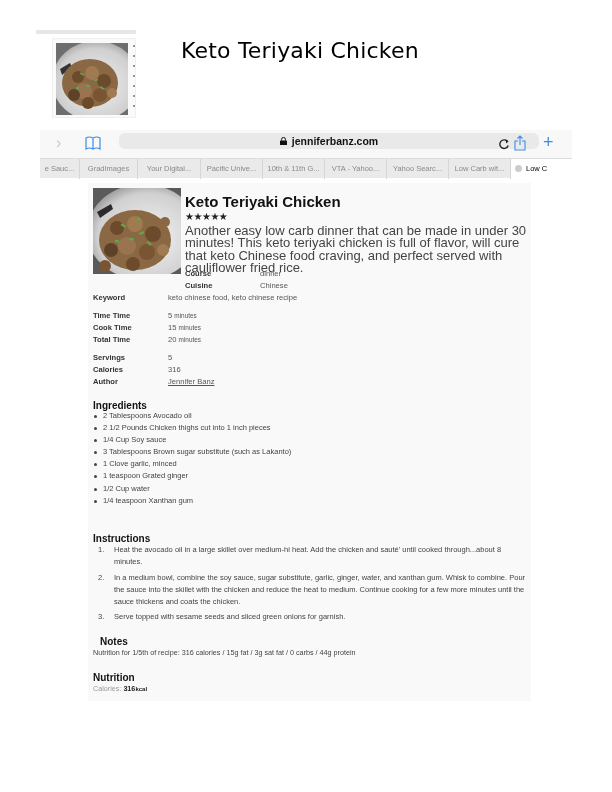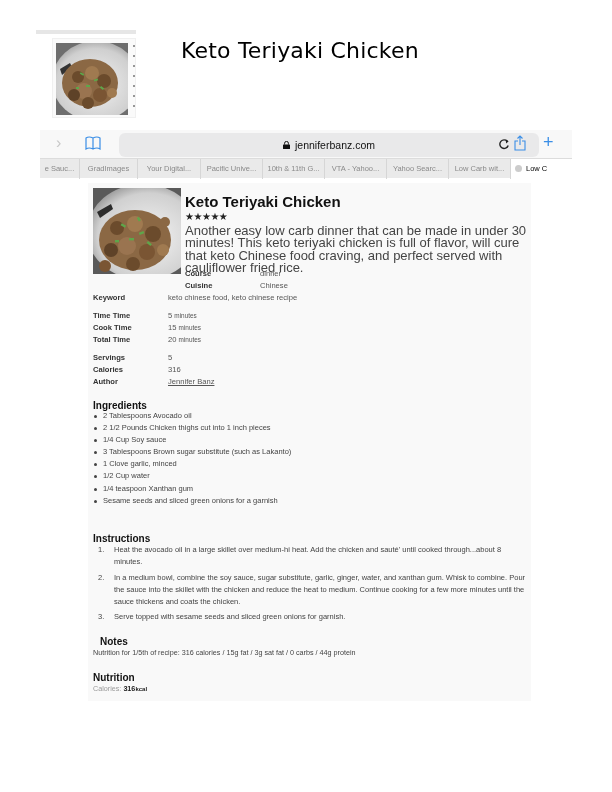--- a/index.html
+++ b/index.html
@@ -12,21 +12,21 @@
   .thumb-card .photo { position: absolute; left: 3px; top: 4px; width: 72px; height: 72px; }
   .thumb-card .ghost { position: absolute; left: 80px; top: 6px; width: 3px; height: 66px;
      background: repeating-linear-gradient(#555 0 2px, transparent 2px 10px); opacity: .6; }
   .doc-title { position: absolute; left: 181px; top: 38px; font-family: "DejaVu Sans", sans-serif; font-size: 22px; font-weight: 500; color: #000; letter-spacing: 0.2px; }
 
   
   .browser { position: absolute; left: 40px; top: 130px; width: 532px; }
   .toolbar { height: 28px; background: #f8f8f8; display: flex; align-items: center; position: relative; }
   .nav-fwd { position: absolute; left: 16px; top: 4px; color: #c8c8c8; font-size: 16px; }
   .bookmarks-icon { position: absolute; left: 45px; top: 6px; width: 16px; height: 14px; }
-  .address { position: absolute; left: 79px; top: 3px; width: 420px; height: 24px; background: #e9e9ea; border-radius: 6px; display: flex; align-items: center; justify-content: center; font-size: 10.5px; color: #111; }
+  .address { position: absolute; left: 79px; top: 3px; width: 420px; height: 16px; background: #e9e9ea; border-radius: 6px; display: flex; align-items: center; justify-content: center; font-size: 10.5px; color: #111; font-weight: bold; }
   .address .lock { display: inline-block; width: 7px; height: 8px; margin-right: 5px; position: relative; }
   .reload { position: absolute; right: 28px; top: 2px; width: 14px; height: 14px; }
   .share { position: absolute; left: 474px; top: 5px; width: 12px; height: 16px; }
   .newtab { position: absolute; left: 503px; top: 2px; font-size: 18px; color: #3a8ee6; font-weight: 300; }
 
   .tabs { height: 20px; display: flex; background: #eaeaea; border-top: 1px solid #dcdcdc; }
   .tab { flex: 0 0 auto; height: 20px; line-height: 20px; font-size: 7.5px; color: #8a8a8a; text-align: center; border-right: 1px solid #d6d6d6; overflow: hidden; white-space: nowrap; }
   .tab.active { background: #fff; color: #000; font-weight: normal; text-align: left; padding-left: 4px; border-right: none; }
   .tab.active .x { display: inline-block; width: 7px; height: 7px; border-radius: 50%; background: #ccc; margin-right: 4px; vertical-align: -1px; }
 
@@ -209,23 +209,23 @@
     <span class="v author-link" style="left:75px;">Jennifer Banz</span>
   </div>
 
   <div class="h3" style="top:217px;">Ingredients</div>
   <ul class="ing-list" id="ing">
       <li>2 Tablespoons Avocado oil</li>
       <li>2 1/2 Pounds Chicken thighs cut into 1 inch pieces</li>
       <li>1/4 Cup Soy sauce</li>
       <li>3 Tablespoons Brown sugar substitute (such as Lakanto)</li>
       <li>1 Clove garlic, minced</li>
+      <li>1 teaspoon Grated ginger</li>
       <li>1/2 Cup water</li>
       <li>1/4 teaspoon Xanthan gum</li>
-      <li>Sesame seeds and sliced green onions for a garnish</li>
     </ul>
 
   <div class="h3" style="top:350px;">Instructions</div>
   <ol class="ins-list" id="ins">
       <li><span class="num">1.</span><span>Heat the avocado oil in a large skillet over medium-hi heat.  Add the chicken and sauté' until cooked through...about 8 minutes.</span></li>
       <li><span class="num">2.</span><span>In a medium bowl, combine the soy sauce, sugar substitute, garlic, ginger, water, and xanthan gum.  Whisk to combine.  Pour the sauce into the skillet with the chicken and reduce the heat to medium.  Continue cooking for a few more minutes until the sauce thickens and coats the chicken.</span></li>
       <li><span class="num">3.</span><span>Serve topped with sesame seeds and sliced green onions for garnish.</span></li>
     </ol>
 
   <div class="h3" style="top:453px;padding-left:7px;">Notes</div>

